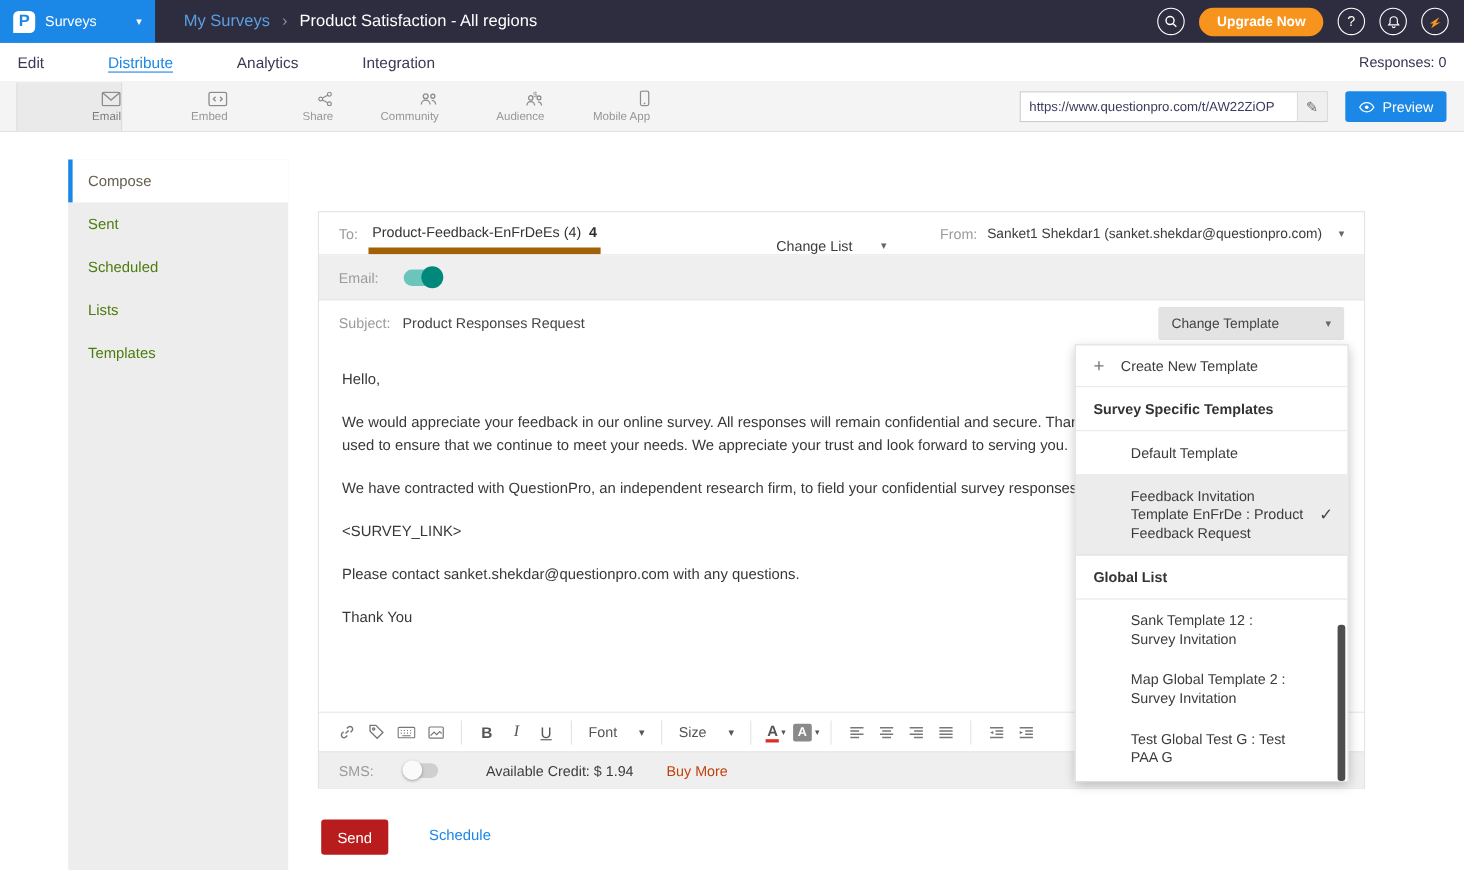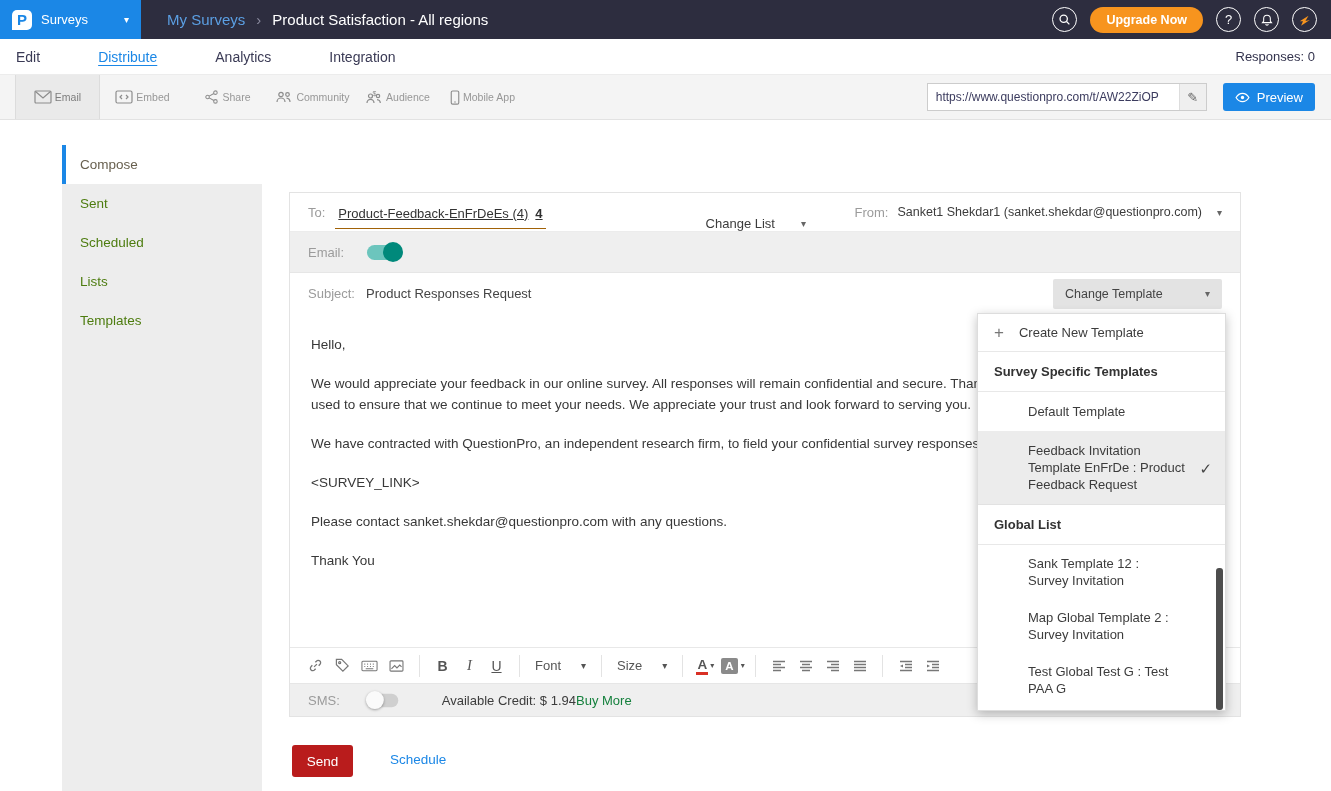--- a/index.html
+++ b/index.html
@@ -32,21 +32,21 @@
   
   .navrow { position:absolute; top:39px; left:0; right:0; height:36px; background:#fff;
             display:flex; align-items:center; padding:0 16px; border-bottom:1px solid #ececec;gap:14px; }
   .tab { font-size:14px; color:#3a3a55; margin-right:44px; cursor:pointer; text-decoration:none; }
   .tab.active { color:#1b87e6; text-decoration:underline; text-underline-offset:3px; }
   .responses { margin-left:auto; font-size:13px; color:#33334d; }
 
   
   .channelbar { position:absolute; top:75px; left:0; right:0; height:45px; background:#f4f4f4;
                 border-bottom:1px solid #e2e2e2; display:flex; align-items:stretch; padding-left:15px; }
-  .channel { width:85px; display:flex; flex-direction:row; align-items:center; justify-content:center;
+  .channel { width:96px; display:flex; flex-direction:column; align-items:flex-end; justify-content:center;
              gap:3px; cursor:pointer; }
   .channel .clabel { font-size:10.5px; color:#979797; }
   .channel.active { background:#eaeaea; border-left:1px solid #dcdcdc; border-right:1px solid #dcdcdc; }
   .channel.active .clabel { color:#7d7d7d; }
   .urlwrap { margin-left:auto; display:flex; align-items:center; }
   .urlbox { width:280px; height:28px; border:1px solid #ccc; background:#fff; display:flex; align-items:stretch; }
   .urltext { flex:1; font-size:12px; color:#3b3b5e; padding:0 8px; line-height:26px; white-space:nowrap;
              overflow:hidden; border:none; outline:none; font-family:inherit; background:transparent; }
   .url-edit { width:27px; display:flex; align-items:center; justify-content:center; background:#efefef;
               border:none; border-left:1px solid #ddd; color:#666; cursor:pointer; font-size:13px; }
@@ -59,22 +59,22 @@
   .side-item { height:39px; display:flex; align-items:center; padding-left:18px; font-size:13.5px;
                color:#4d7c0f; cursor:pointer; }
   .side-item.active { background:#fff; border-left:4px solid #1b87e6; padding-left:14px; color:#68604f; }
 
   
   .compose-box { position:absolute; left:289px; top:192px; width:952px; background:#fff;
                  border:1px solid #e3e3e3; }
   .row-to { height:39px; display:flex; align-items:center; padding:0 18px; border-bottom:1px solid #ececec;
             font-size:13px; }
   .field-label { color:#9b9b9b; font-size:13px; }
-  .to-value-wrap { margin-left:10px; border-bottom:1px solid #a16207; padding:10px 3px 7px; color:#333;
-                   cursor:pointer;text-decoration:underline; }
+  .to-value-wrap { margin-left:10px; border-bottom:6px solid #a16207; padding:10px 3px 7px; color:#333;
+                   cursor:pointer; }
   .to-count { font-weight:bold; margin-left:7px; color:#2f2f2f; }
   .change-list { margin-left:160px; display:flex; align-items:center; gap:26px; color:#3c3c3c;
                  cursor:pointer;margin-top:22px; }
   .change-list .caret, .from-group .caret, .ct-btn .caret { color:#666; }
   .from-group { margin-left:auto; display:flex; align-items:center; gap:9px; color:#3c3c3c; }
   .from-value { color:#3c3c3c; cursor:pointer; font-size:12.5px; }
   .from-group .caret { margin-left:6px; cursor:pointer; }
   .row-email { height:41px; background:#efefef; display:flex; align-items:center; padding:0 18px;
                border-bottom:1px solid #e6e6e6; }
   .row-email .toggle { margin-left:23px; }
@@ -113,21 +113,21 @@
   .color-a::after { content:""; position:absolute; left:-1px; right:-1px; bottom:0; height:3px; background:#d93025; }
   .bg-a { width:17px; height:16px; background:#8a8a8a; color:#fff; font-size:11.5px; font-weight:bold;
           display:inline-flex; align-items:center; justify-content:center; border-radius:2px; }
   .caret.xs { font-size:8px; }
 
   
   .row-sms { height:33px; background:#efefef; border-top:1px solid #e6e6e6; display:flex; align-items:center;
              padding:0 18px; }
   .row-sms .toggle { margin-left:26px; transform:scale(.9); }
   .credit { margin-left:42px; font-size:13px; color:#3c3c3c; }
-  .buy-more { font-size:13px; color:#15803d; cursor:pointer; text-decoration:none; }
+  .buy-more { margin-left:30px; font-size:13px; color:#c2410c; cursor:pointer; text-decoration:none; }
 
   
   .send-btn { position:absolute; left:292px; top:745px; width:61px; height:32px; background:#b91c1c;
               color:#fff; border:none; border-radius:3px; font-size:13.5px; cursor:pointer; font-family:inherit; }
   .schedule-link { position:absolute; left:390px; top:752px; color:#1b87e6; font-size:13.5px; cursor:pointer;
                    text-decoration:none; }
 
   
   .template-menu { position:absolute; left:977px; top:313px; width:249px; height:398px; background:#fff;
                    border:1px solid #ddd; box-shadow:0 3px 10px rgba(0,0,0,.25); overflow:hidden;

